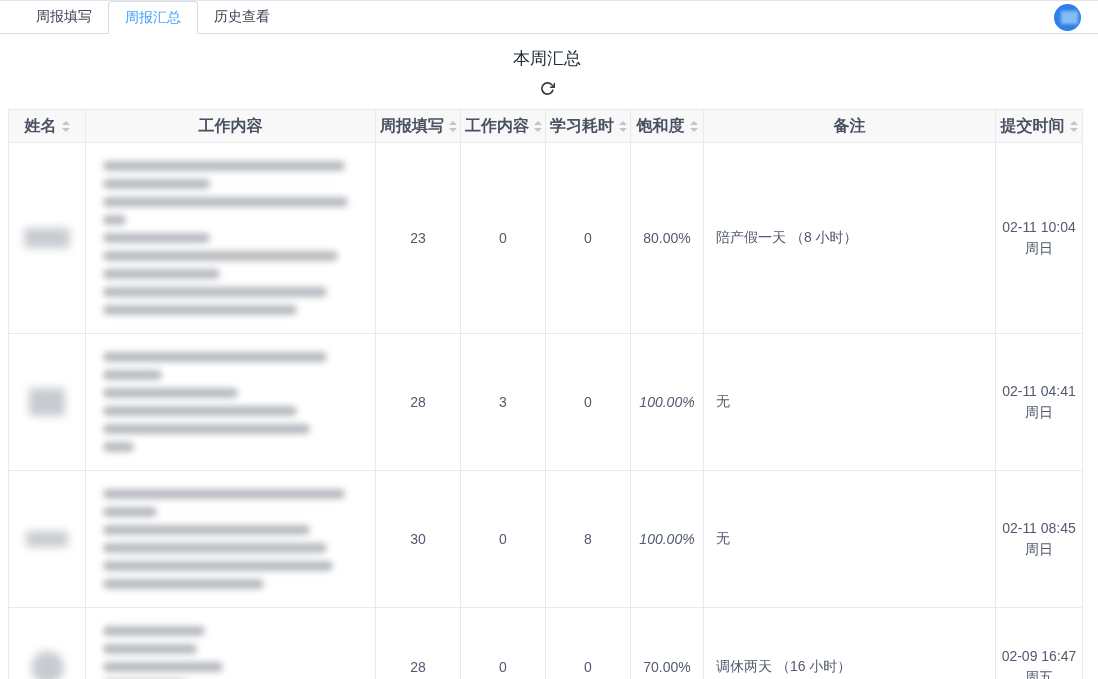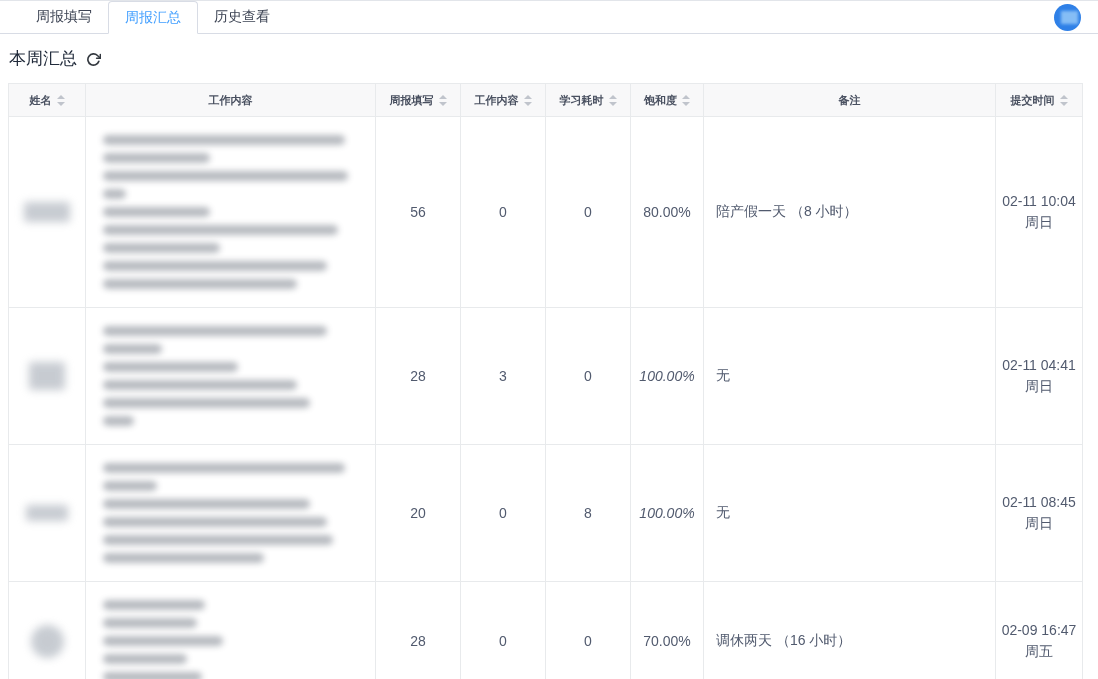--- a/index.html
+++ b/index.html
@@ -34,33 +34,34 @@
   }
   .avatar::after {
     content:""; position:absolute; left:7px; top:7px;
     width:17px; height:13px; background:#85bdf5; filter:blur(1.5px);
   }
 
   
   .section-head {
     display:flex; align-items:center; gap:9px;
     padding:13px 13px 9px 9px;
+    flex-direction:column;
   }
   .section-title { font-size:17px; color:#202a3a; }
   .refresh-btn { display:flex; align-items:center; cursor:pointer; padding-top:2px; }
 
   
   table.report {
     border-collapse:collapse; table-layout:fixed;
     width:1074px; margin:4px 0 0 8px;
   }
   .report th, .report td { border:1px solid #e8eaec; }
   .report th {
     background:#f8f8f9; height:33px; padding:0 4px;
-    font-size:11px; font-weight:700; color:#495060; text-align:center;
+    font-size:16px; font-weight:700; color:#495060; text-align:center;
     white-space:nowrap;
   }
   .report td {
     text-align:center; vertical-align:middle;
     color:#515a6e; font-size:14px; background:#fff;
   }
   tr.r1 { height:188px; } tr.r2 { height:127px; }
   tr.r3 { height:128px; } tr.r4 { height:111px; }
 
   td.note-cell { text-align:left; padding:0 10px 0 12px; }
@@ -183,21 +184,21 @@
             <div class="blur-line" style="width: 42%;"></div>
             <div class="blur-line" style="width: 96%;"></div>
             <div class="blur-line" style="width: 9%;"></div>
             <div class="blur-line" style="width: 42%;"></div>
             <div class="blur-line" style="width: 92%;"></div>
             <div class="blur-line" style="width: 46%;"></div>
             <div class="blur-line" style="width: 88%;"></div>
             <div class="blur-line" style="width: 76%;"></div>
           </div>
       </td>
-      <td>56</td>
+      <td>23</td>
       <td>0</td>
       <td>0</td>
       <td class="sat-warning">80.00%</td>
       <td class="note-cell">陪产假一天 （8 小时）</td>
       <td class="time-cell">
         <div>02-11 10:04</div>
         <div>周日</div>
       </td>
     </tr>
 
@@ -233,21 +234,21 @@
       <td class="content-cell">
         <div class="blur-lines">
             <div class="blur-line" style="width: 95%;"></div>
             <div class="blur-line" style="width: 21%;"></div>
             <div class="blur-line" style="width: 81%;"></div>
             <div class="blur-line" style="width: 88%;"></div>
             <div class="blur-line" style="width: 90%;"></div>
             <div class="blur-line" style="width: 63%;"></div>
           </div>
       </td>
-      <td>20</td>
+      <td>30</td>
       <td>0</td>
       <td>8</td>
       <td class="sat-ok">100.00%</td>
       <td class="note-cell">无</td>
       <td class="time-cell">
         <div>02-11 08:45</div>
         <div>周日</div>
       </td>
     </tr>
 

